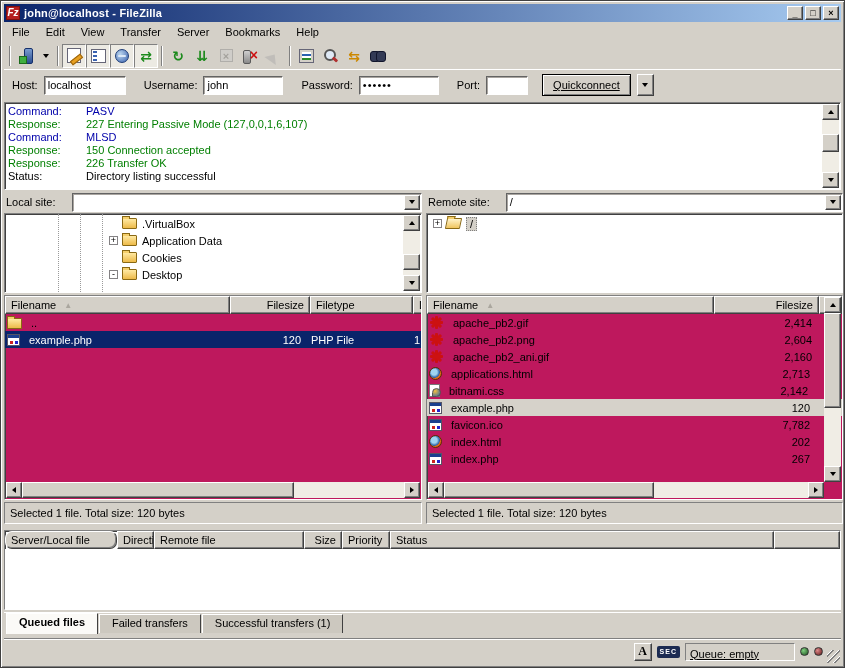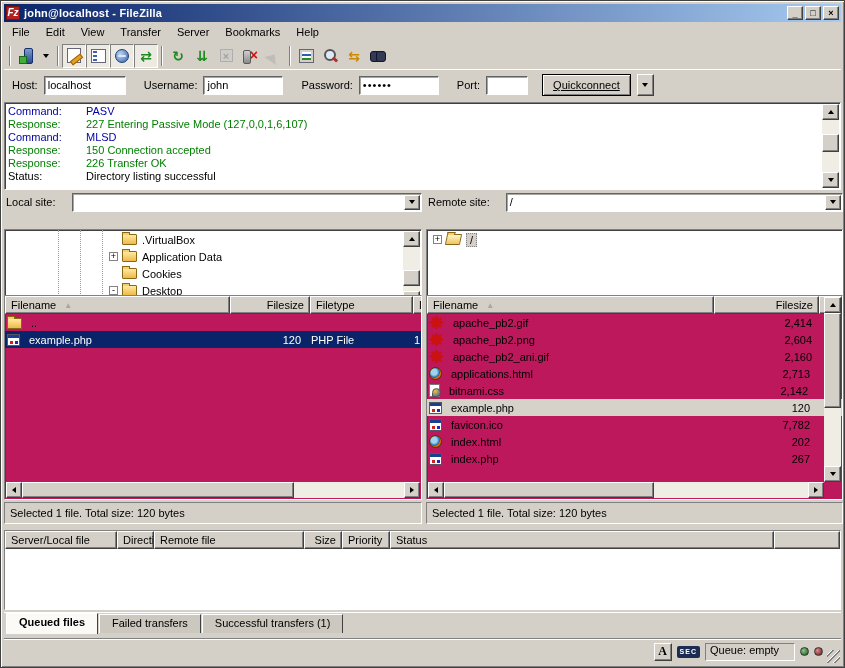--- a/index.html
+++ b/index.html
@@ -76,21 +76,21 @@
   .sbbtn{position:absolute;width:17px;height:16px;background:#d4d0c8;border:1px solid;border-color:#fff #404040 #404040 #fff;
     box-shadow:inset -1px -1px 0 #808080;display:flex;align-items:center;justify-content:center;}
   .sbthumb{position:absolute;background:#d4d0c8;border:1px solid;border-color:#fff #404040 #404040 #fff;box-shadow:inset -1px -1px 0 #808080;}
   
   .siterow{position:absolute;height:20px;display:flex;align-items:center;gap:16px;}
   .sitelabel{white-space:nowrap;padding-left:2px;}
   .combo{flex:1;height:19px;background:#fff;border:1px solid;border-color:#636363 #fff #fff #636363;box-shadow:inset 1px 1px 0 #a9a5a0;
     display:flex;align-items:center;padding-left:3px;position:relative;}
   .combobtn{position:absolute;right:1px;top:1px;bottom:1px;width:16px;background:#d4d0c8;border:1px solid;border-color:#fff #404040 #404040 #fff;
     box-shadow:inset -1px -1px 0 #808080;display:flex;align-items:center;justify-content:center;}
-  .treebox{position:absolute;background:#fff;border:1px solid;border-color:#808080 #fff #fff #808080;box-shadow:inset 1px 1px 0 #404040;overflow:hidden;margin-top:16px;}
+  .treebox{position:absolute;background:#fff;border:1px solid;border-color:#808080 #fff #fff #808080;box-shadow:inset 1px 1px 0 #404040;overflow:hidden;}
   .guide{position:absolute;top:0;bottom:0;width:0;border-left:1px dotted #9a9a9a;}
   .trow{position:relative;height:17px;display:flex;align-items:center;}
   .expbox{width:9px;height:9px;background:#fff;border:1px solid #848284;font-size:9px;line-height:7px;text-align:center;flex:none;margin-right:4px;color:#000;}
   .expspacer{width:13px;flex:none;}
   .fold{width:15px;height:11px;background:linear-gradient(#ffe9a2,#edba49);border:1px solid #8a6914;border-radius:1px;position:relative;flex:none;margin-right:5px;}
   .fold::before{content:"";position:absolute;top:-3px;left:-1px;width:6px;height:2px;background:#f5cf6b;border:1px solid #8a6914;border-bottom:none;}
   .fold.open{transform:skewX(-12deg);background:linear-gradient(#fff3c9,#f0c55e);}
   .treesel{background:#d4d0c8;border:1px dotted #808080;padding:0 3px;}
   
   .listbox{position:absolute;background:#be185d;border:1px solid;border-color:#808080 #fff #fff #808080;box-shadow:inset 1px 1px 0 #404040;overflow:hidden;}
@@ -125,21 +125,21 @@
   .tabbar{position:absolute;left:3px;right:3px;top:611px;height:24px;border-top:1px solid #fff;display:flex;align-items:flex-start;padding:1px 0 0 2px;}
   .tab{height:19px;padding:2px 12px 0 12px;background:#ccc8bf;border:1px solid;border-color:#fff #404040 #808080 #fff;
     border-bottom:none;margin-right:1px;font-size:11px;}
   .tab.active{background:#fbfaf7;font-weight:bold;height:21px;position:relative;top:-1px;border-color:#fff #404040 transparent #fff;}
   
   .statusbar{position:absolute;left:3px;right:3px;bottom:3px;height:26px;border-top:1px solid #808080;box-shadow:0 1px 0 #fff inset;
     display:flex;align-items:center;justify-content:flex-end;padding-right:18px;gap:5px;}
   .typebtn{width:18px;height:18px;display:flex;align-items:center;justify-content:center;font-weight:bold;font-size:12px;
     font-family:"Liberation Serif",serif;}
   .secbadge{height:12px;padding:1px 3px;background:#1c2b52;color:#fff;font-size:7px;font-weight:bold;letter-spacing:1px;border-radius:2px;line-height:10px;}
-  .queuepanel{width:90px;height:18px;border:1px solid;border-color:#808080 #fff #fff #808080;display:flex;align-items:flex-start;padding-left:4px;background:#d4d0c8;}
+  .queuepanel{width:110px;height:18px;border:1px solid;border-color:#808080 #fff #fff #808080;display:flex;align-items:flex-end;padding-left:4px;background:#d4d0c8;text-decoration:underline;}
   .led{width:9px;height:9px;border-radius:50%;border:1px solid #333;}
   .led.green{background:radial-gradient(circle at 35% 35%,#7fcf7f,#1d4d1d);}
   .led.red{background:radial-gradient(circle at 35% 35%,#e08a8a,#5a1515);}
   .grip{position:absolute;right:1px;bottom:1px;width:13px;height:13px;
     background:repeating-linear-gradient(135deg,transparent 0 3px,#fff 3px 4px,#808080 4px 5px);}
   .redact{display:inline-block;width:46px;height:10px;margin:0 1px;border-radius:1px;
     background:repeating-linear-gradient(90deg,#c9c9c9 0 4px,#b5b5b5 4px 8px,#d6d6d6 8px 12px);filter:blur(1px);}
 </style>
 </head>
 <body>
@@ -467,21 +467,21 @@
         </div>
     </div>
   </div>
 
   <div class="statusline" style="left:425px;top:501px;width:417px;">
     <span>Selected 1 file. Total size: 120 bytes</span>
   </div>
 
   <div class="queuebox">
     <div class="lhead">
-      <div class="hcell" style="width:112px;">
+      <div class="hcell" style="width:112px;border-radius:7px;">
           <span>Server/Local file</span>
         </div>
       <div class="hcell" style="width:37px;">
           <span>Directi...</span>
         </div>
       <div class="hcell" style="width:150px;">
           <span>Remote file</span>
         </div>
       <div class="hcell r" style="width:38px;">
           <span>Size</span>

